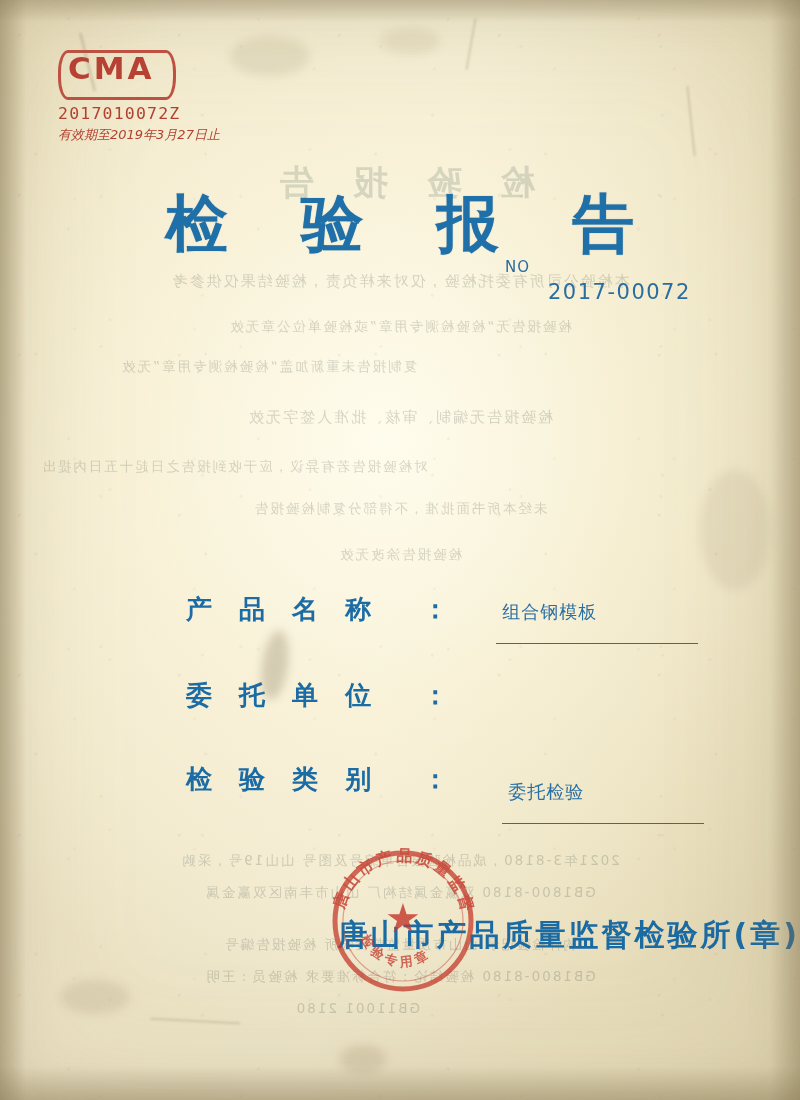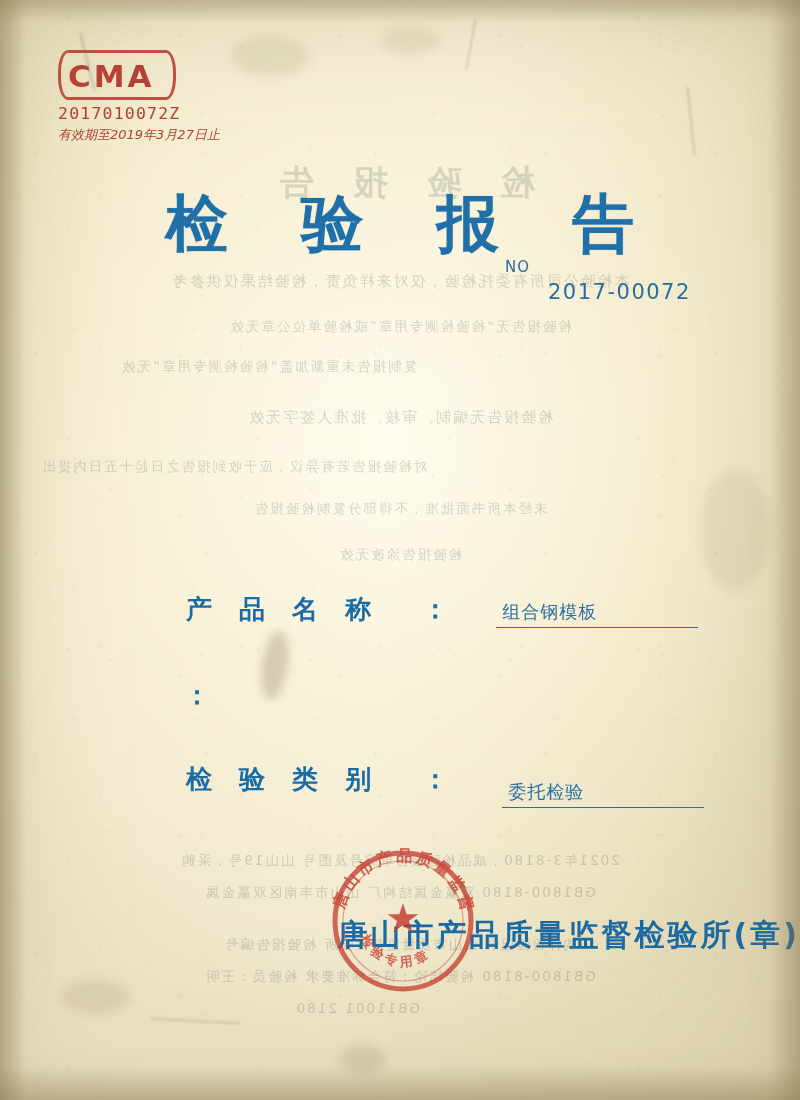--- a/index.html
+++ b/index.html
@@ -123,21 +123,21 @@
     left: 0; top: 0;
     width: 112px;
     height: 44px;
     border: 3px solid #bb4236;
     border-radius: 10px / 22px;
     opacity: 0.92;
   }
   .cma-box .letters {
     position: absolute;
     left: 10px;
-    top: 8px;
+    top: 0;
     font-size: 31px;
     font-weight: bold;
     letter-spacing: 3px;
     font-family: "DejaVu Sans", sans-serif;
     color: #b83f33;
   }
   .cma-code {
     margin-top: 6px;
     font-size: 16.5px;
     letter-spacing: 1.2px;
@@ -207,21 +207,21 @@
     font-size: 26px;
     font-weight: bold;
     color: #1b6ba5;
     margin-left: -2px;
   }
   .field-value {
     font-size: 18px;
     color: #2b6fa2;
     letter-spacing: 1px;
     border-bottom: 1.6px solid #2b6fa2;
-    padding: 0 6px 3px 6px;
+    padding: 0 6px 19px 6px;
     margin-left: 4px;
     white-space: nowrap;
   }
   .field-1 { top: 592px; }
   .field-2 { top: 678px; }
   .field-3 { top: 762px; }
   .field-1 .field-value { min-width: 190px; }
   .field-2 .field-value { min-width: 280px; }
   .field-3 .field-value { min-width: 190px; margin-left: 10px; }
   .field-3 .field-value { position: relative; top: 10px; }
@@ -314,20 +314,21 @@
   <div class="no-label">NO</div>
   <div class="no-value">2017-00072</div>
 
   <div class="field field-1">
     <span class="field-label">产 品 名 称</span>
     <span class="field-colon">：</span>
     <span class="field-value">组合钢模板</span>
   </div>
 
   <div class="field field-2">
+    <span class="field-label">委 托 单 位</span>
     <span class="field-colon">：</span>
   </div>
 
   <div class="field field-3">
     <span class="field-label">检 验 类 别</span>
     <span class="field-colon">：</span>
     <span class="field-value">委托检验</span>
   </div>
 
   <div class="issuer">唐山市产品质量监督检验所(章)</div>

